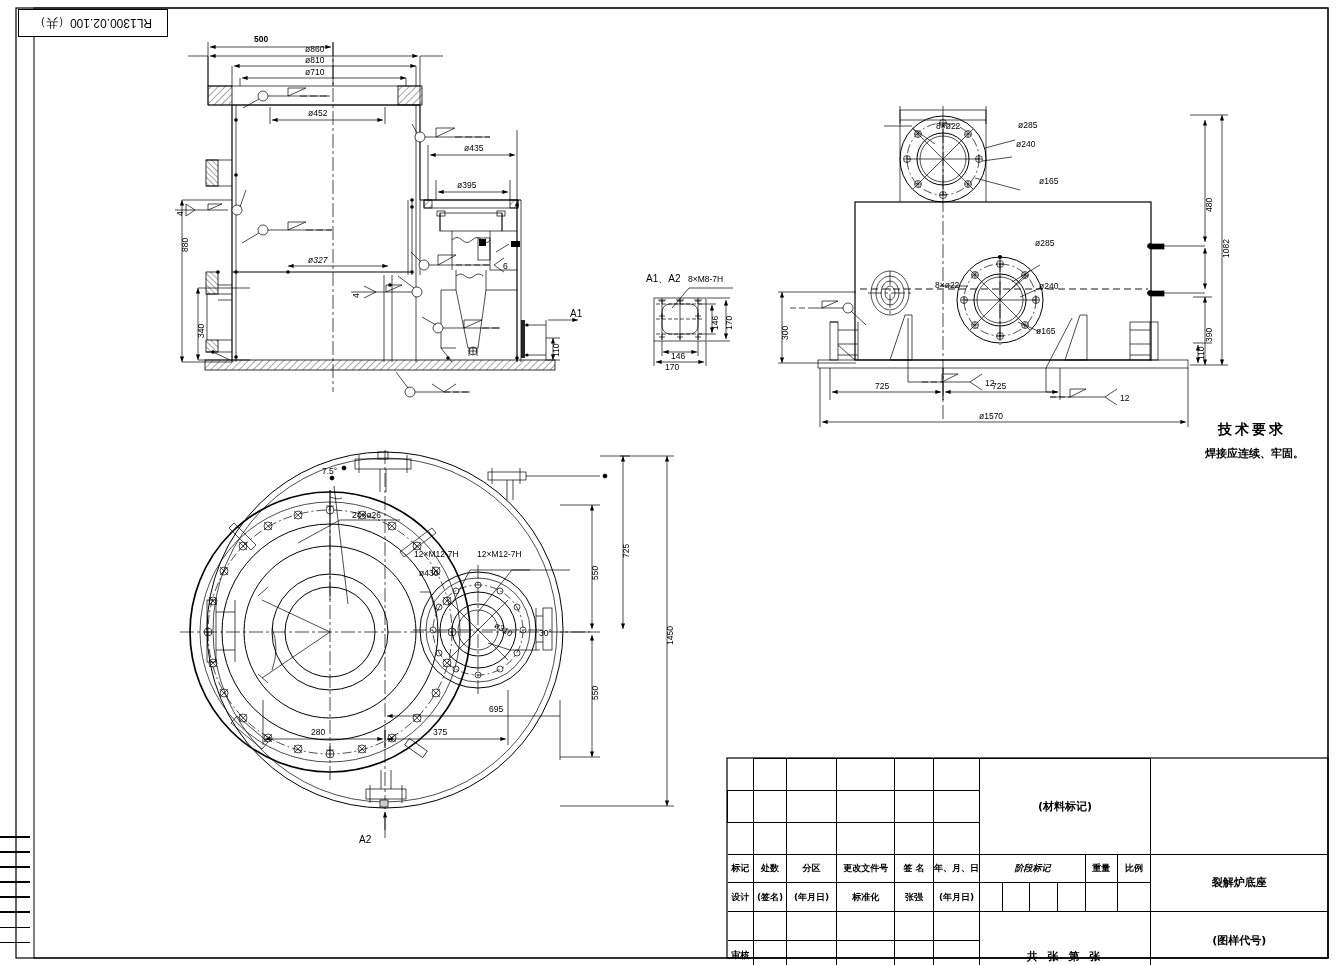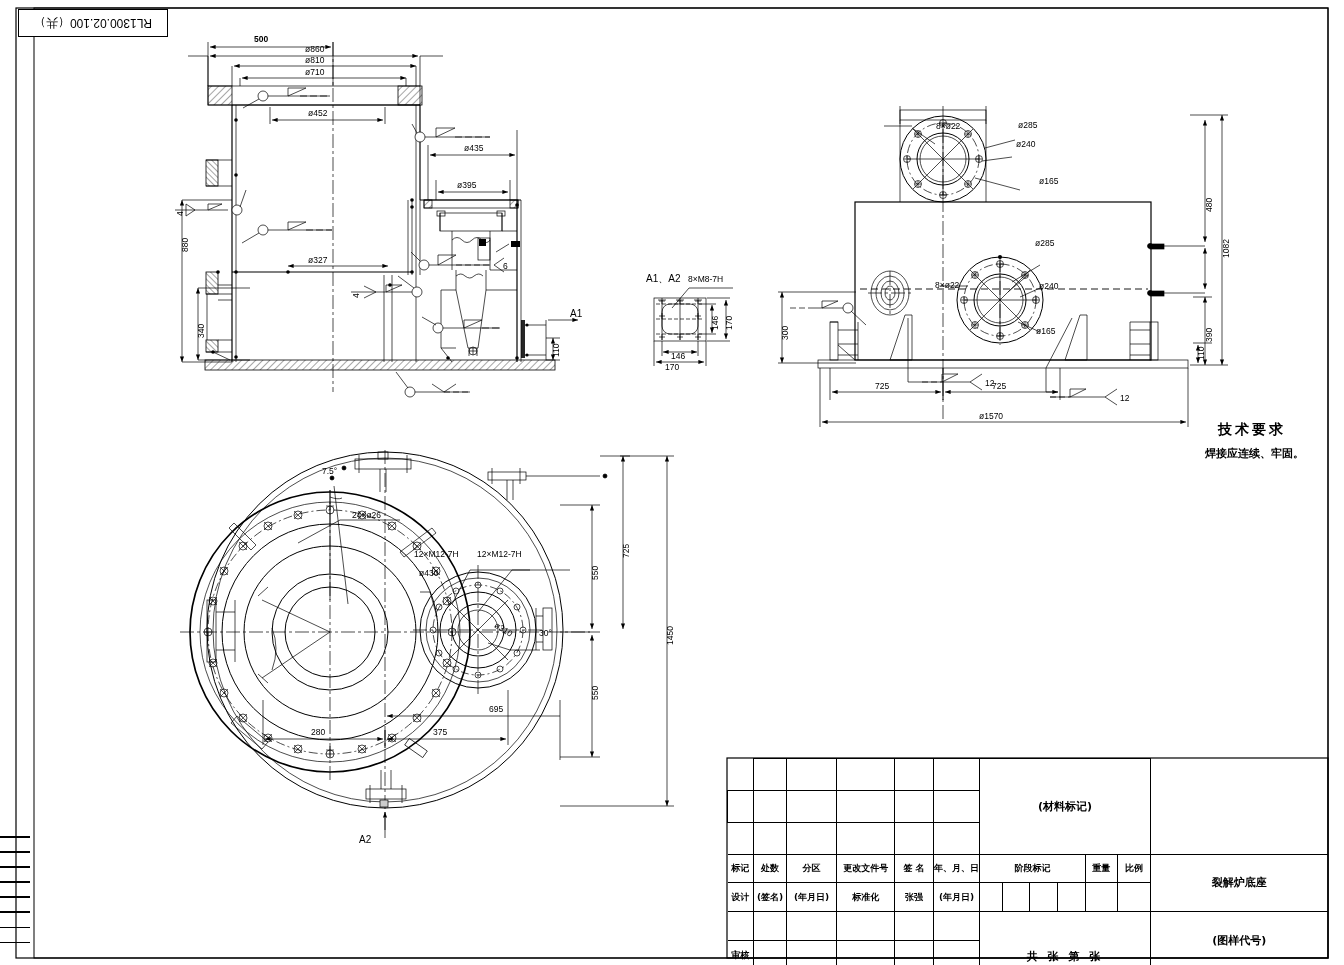--- a/index.html
+++ b/index.html
@@ -650,21 +650,21 @@
       <div></div>
 </div>
 
 <div class="lbl" style="left:254px;top:34px;font-weight:bold;">500</div>
 <div class="lbl" style="left:305px;top:44px;">ø860</div>
 <div class="lbl" style="left:305px;top:55px;">ø810</div>
 <div class="lbl" style="left:305px;top:67px;">ø710</div>
 <div class="lbl" style="left:308px;top:108px;">ø452</div>
 <div class="lbl" style="left:464px;top:143px;">ø435</div>
 <div class="lbl" style="left:457px;top:180px;">ø395</div>
-<div class="lbl" style="left:308px;top:255px;">ø327</div>
+<div class="lbl" style="left:308px;top:255px;font-style:italic;">ø327</div>
 <div class="lblv" style="left:180px;top:252px;">880</div>
 <div class="lblv" style="left:196px;top:338px;">340</div>
 <div class="lblv" style="left:551px;top:357px;">110</div>
 <div class="lblv" style="left:175px;top:216px;">4</div>
 <div class="lblv" style="left:351px;top:298px;">4</div>
 <div class="lbl" style="left:503px;top:261px;">6</div>
 <div class="lbl" style="left:570px;top:308px;font-size:10px;">A1</div>
 
 <div class="lbl" style="left:646px;top:272px;font-size:10px;">A1、A2</div>
 <div class="lbl" style="left:688px;top:274px;">8×M8-7H</div>
@@ -739,21 +739,21 @@
           <td></td>
           <td></td>
   </tr>
   <tr style="height:21px;">
     <td style="border-left:none;">标记</td>
     <td>处数</td>
     <td>分区</td>
     <td>更改文件号</td>
     <td>签 名</td>
     <td>年、月、日</td>
-    <td colspan="4" style="width:106px;">阶段标记</td>
+    <td colspan="4" style="width:106px;font-style:italic;">阶段标记</td>
     <td style="width:32px;">重量</td>
     <td style="width:32px;">比例</td>
     <td rowspan="2" style="border-right:none;font-size:11px;">裂解炉底座</td>
   </tr>
   <tr style="height:21px;padding-left:29px;">
     <td style="border-left:none;">设计</td>
     <td>(签名)</td>
     <td>(年月日)</td>
     <td>标准化</td>
     <td>张强</td>

